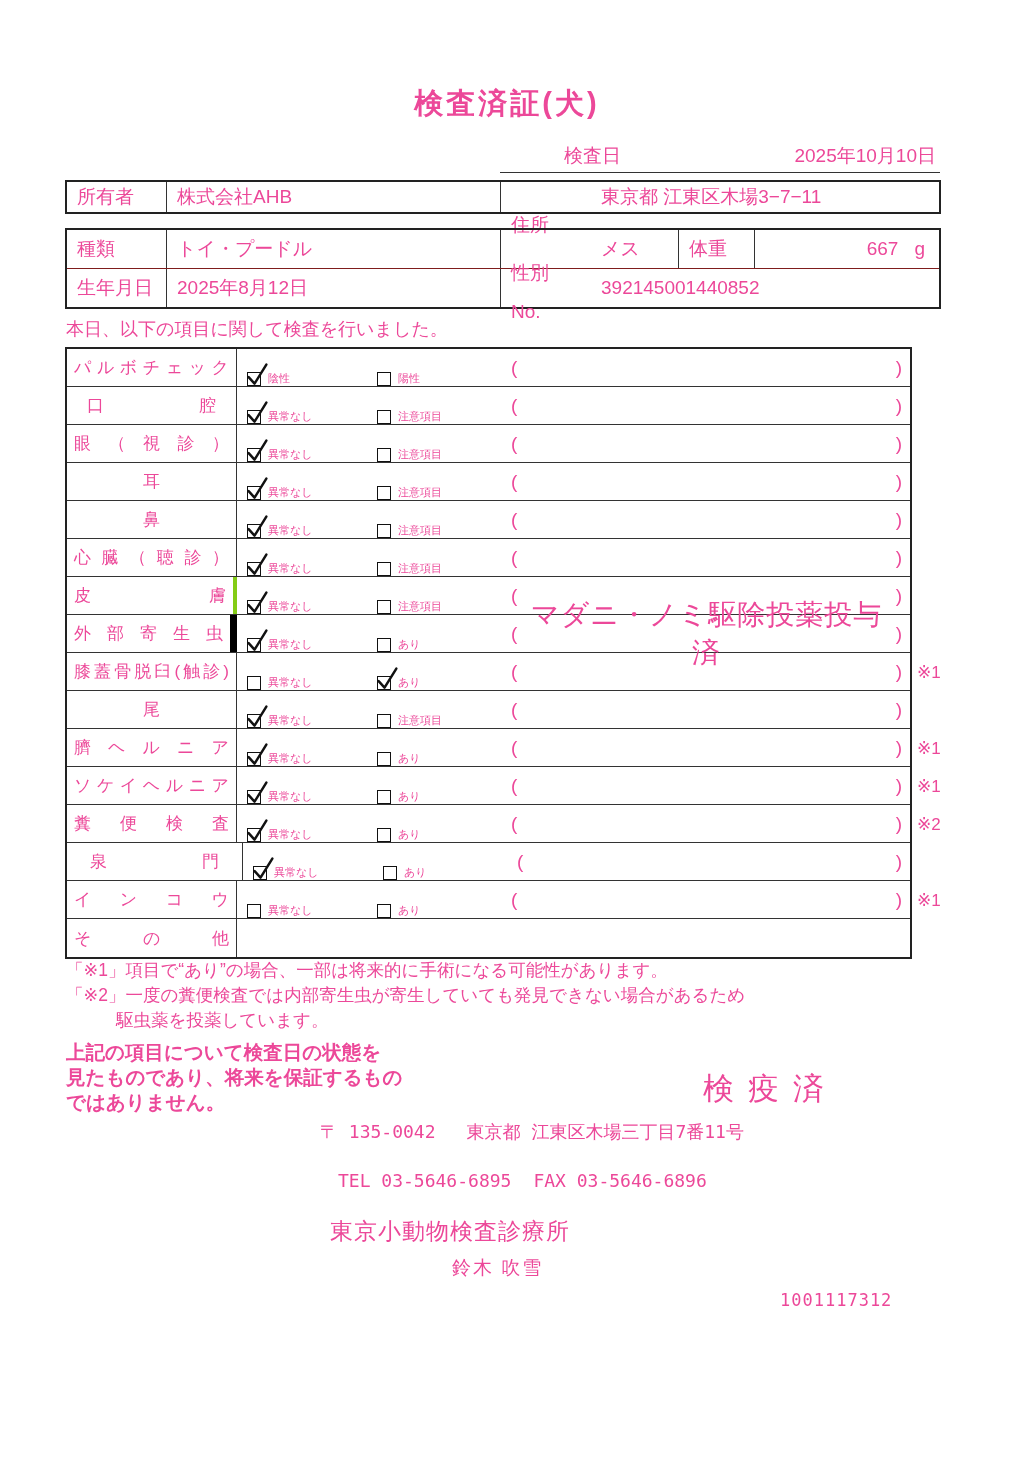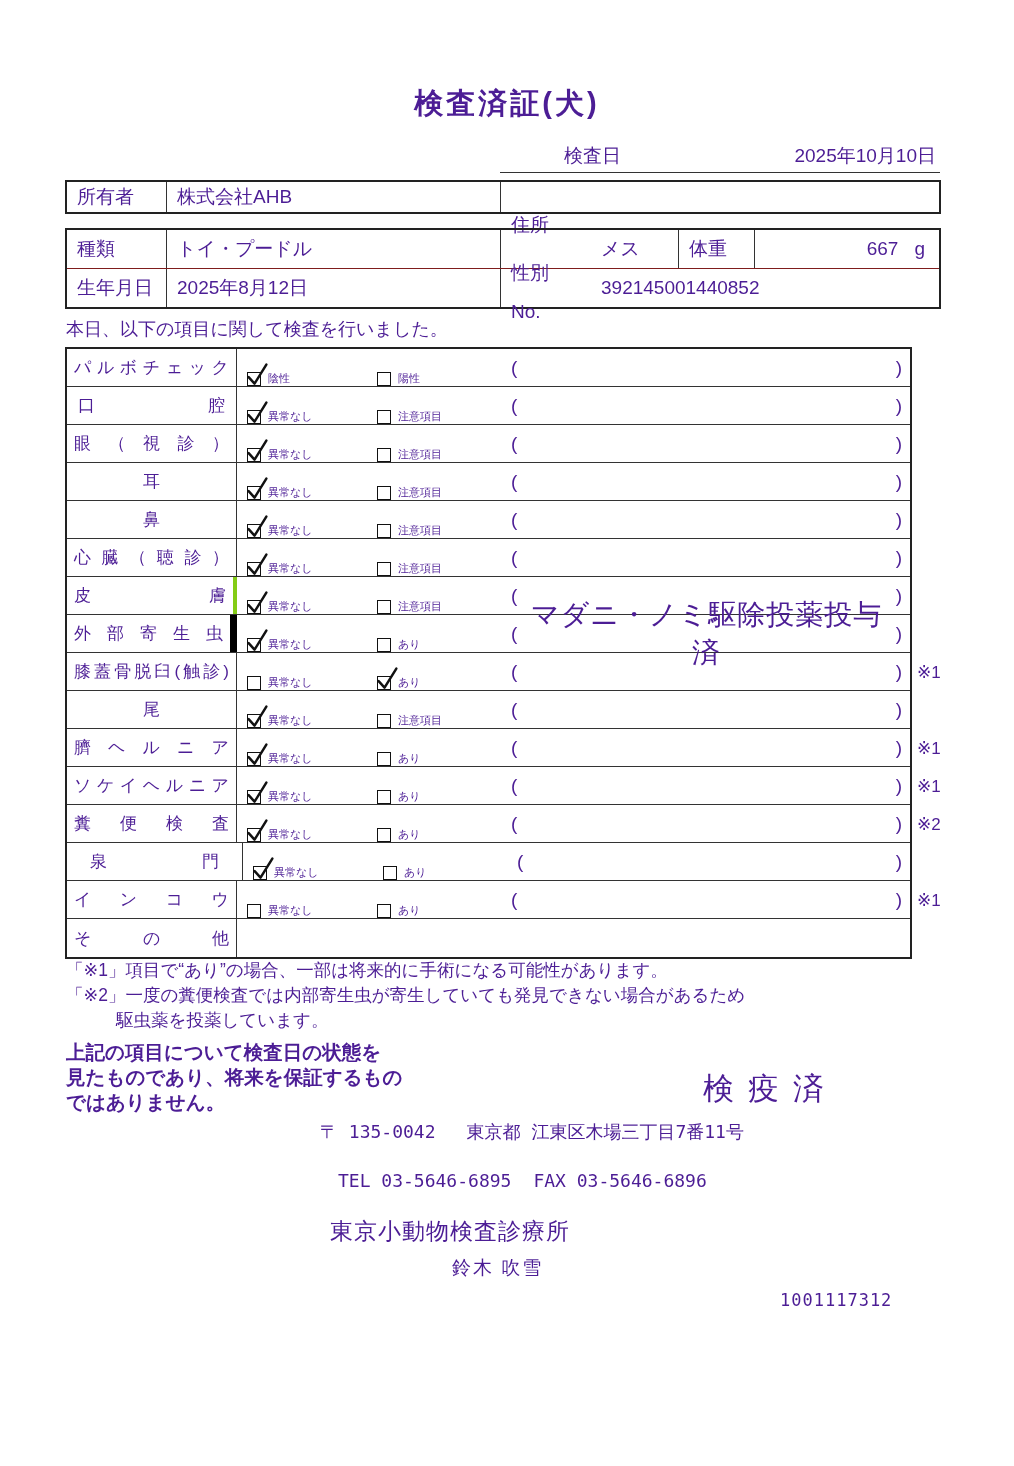--- a/index.html
+++ b/index.html
@@ -1,19 +1,19 @@
 <!DOCTYPE html>
 <html><head>
 <meta charset="utf-8">
 <style>
   * { margin:0; padding:0; box-sizing:border-box; }
   html,body { background:#ffffff; }
   .page {
     position:relative; width:1014px; height:1466px; background:#fff;
-    font-family:"Liberation Sans","DejaVu Sans",sans-serif; color:#4c1d95;
+    font-family:"Liberation Sans","DejaVu Sans",sans-serif; color:#ec4899;
     overflow:hidden;
   }
   .title {
     position:absolute; top:84px; left:0; width:100%;
     text-align:center; font-size:29px; letter-spacing:3px; font-weight:600;
   }
   
   .date-row {
     position:absolute; top:140px; left:500px; width:440px; height:33px;
     border-bottom:1px solid #333; display:flex; align-items:center; font-size:19px;
@@ -96,20 +96,21 @@
 
   <div class="date-row">
     <span class="lbl">検査日</span>
     <span class="val">2025年10月10日</span>
   </div>
 
   <div class="owner-box">
     <div class="cell br w-label">所有者</div>
     <div class="cell br w-value">株式会社AHB</div>
     <div class="cell br w-small">住所</div>
+    <div class="cell w-rest">東京都 江東区木場3−7−11</div>
   </div>
 
   <div class="pet-box">
     <div class="pet-row">
       <div class="cell br w-label">種類</div>
       <div class="cell br w-value">トイ・プードル</div>
       <div class="cell br w-small">性別</div>
       <div class="cell br w-sex">メス</div>
       <div class="cell br w-wlbl">体重</div>
       <div class="cell weight-cell">
@@ -148,21 +149,21 @@
     </div>
     <div class="paren">
       <span class="p-open">(</span>
       <span class="p-content"></span>
       <span class="p-close">)</span>
     </div>
     <div class="row-note"></div>
   </div>
 
   <div class="t-row">
-    <div class="cell-wrap label" style="width:170px;flex:none;border-right:1px solid #333;padding:0 11px;display:flex;align-items:center;">
+    <div class="cell-wrap label" style="width:170px;flex:none;border-right:1px solid #333;padding:0 20px;display:flex;align-items:center;">
       <span class="label-text">口腔</span>
     </div>
     <div class="opt opt1" data-checked="true">
       <span class="cb">
         <svg class="tick" viewBox="0 0 16 16">
           <polyline points="2,10 6.5,15 15.5,0.5" fill="none" stroke="#111" stroke-width="1.9" stroke-linecap="round" stroke-linejoin="round"></polyline>
         </svg>
       </span>
       <span class="opt-label">異常なし</span>
     </div>

